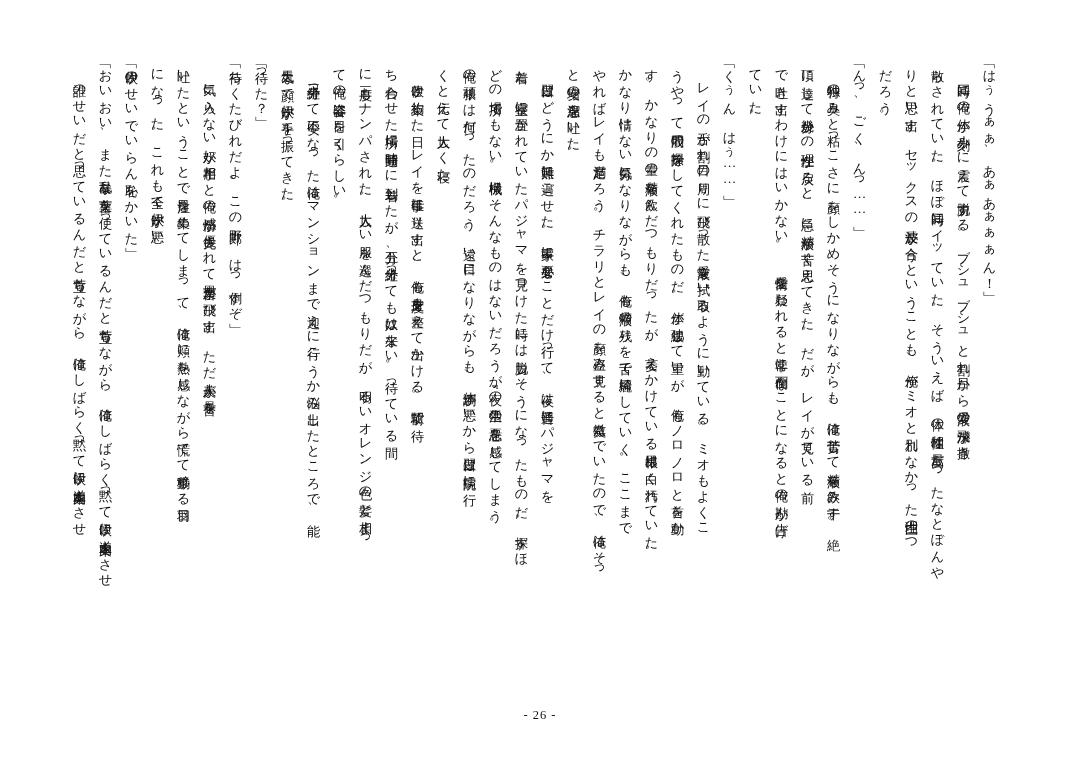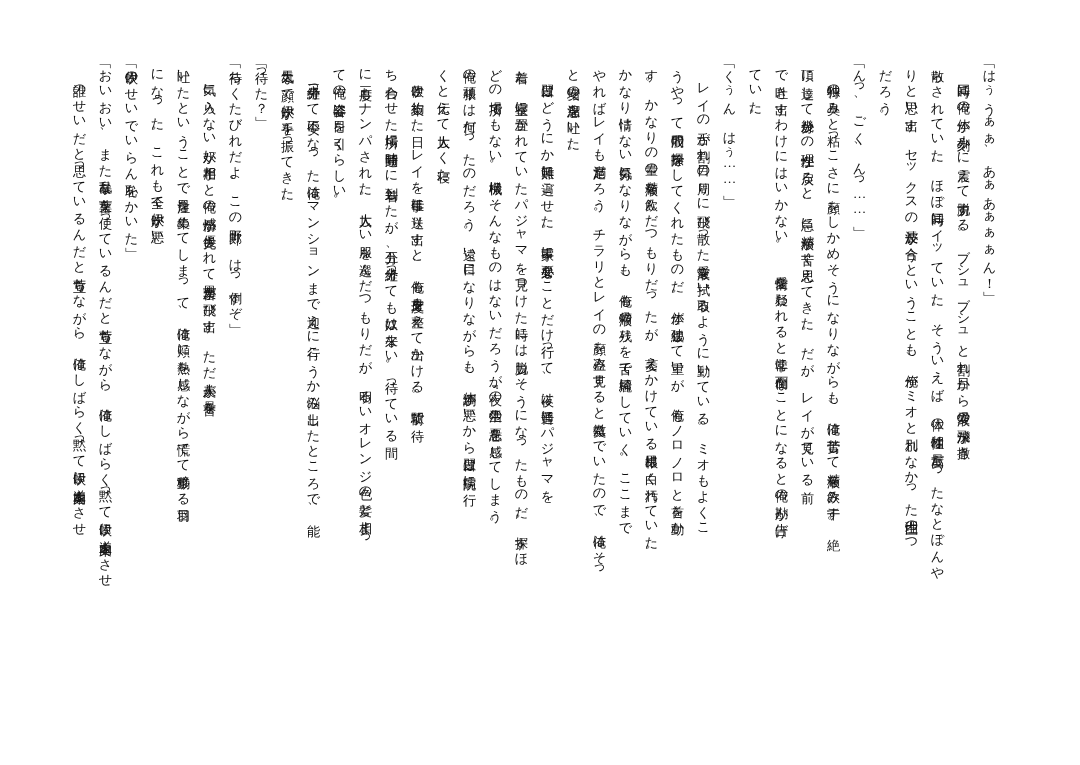--- a/index.html
+++ b/index.html
@@ -90,14 +90,15 @@
     <p class="column">「待った？」</p>
     <p class="column">「待ちくたびれだよ、この野郎！　はっ倒すぞ」</p>
     <p class="column">　気に入らない奴が相手だと俺の感情が優先されて男言葉が飛び出す。ただ美人が暴言を</p>
     <p class="column">吐いたということで注目を集めてしまって、俺は頬に熱を感じながら慌てて移動する羽目</p>
     <p class="column">になった。これも全て伊吹が悪い。</p>
     <p class="column">「伊吹のせいでいらん恥をかいた」</p>
     <p class="column">「おいおい、また乱暴な言葉を使っているんだと苛立ちながら、俺はしばらく黙って伊吹に道案内をさせ</p>
     <p class="column">　誰のせいだと思っているんだと苛立ちながら、俺はしばらく黙って伊吹に道案内をさせ</p>
   </div>
 
+  <div class="page-number">- 26 -</div>
 
 </div>
 
 </body></html>

